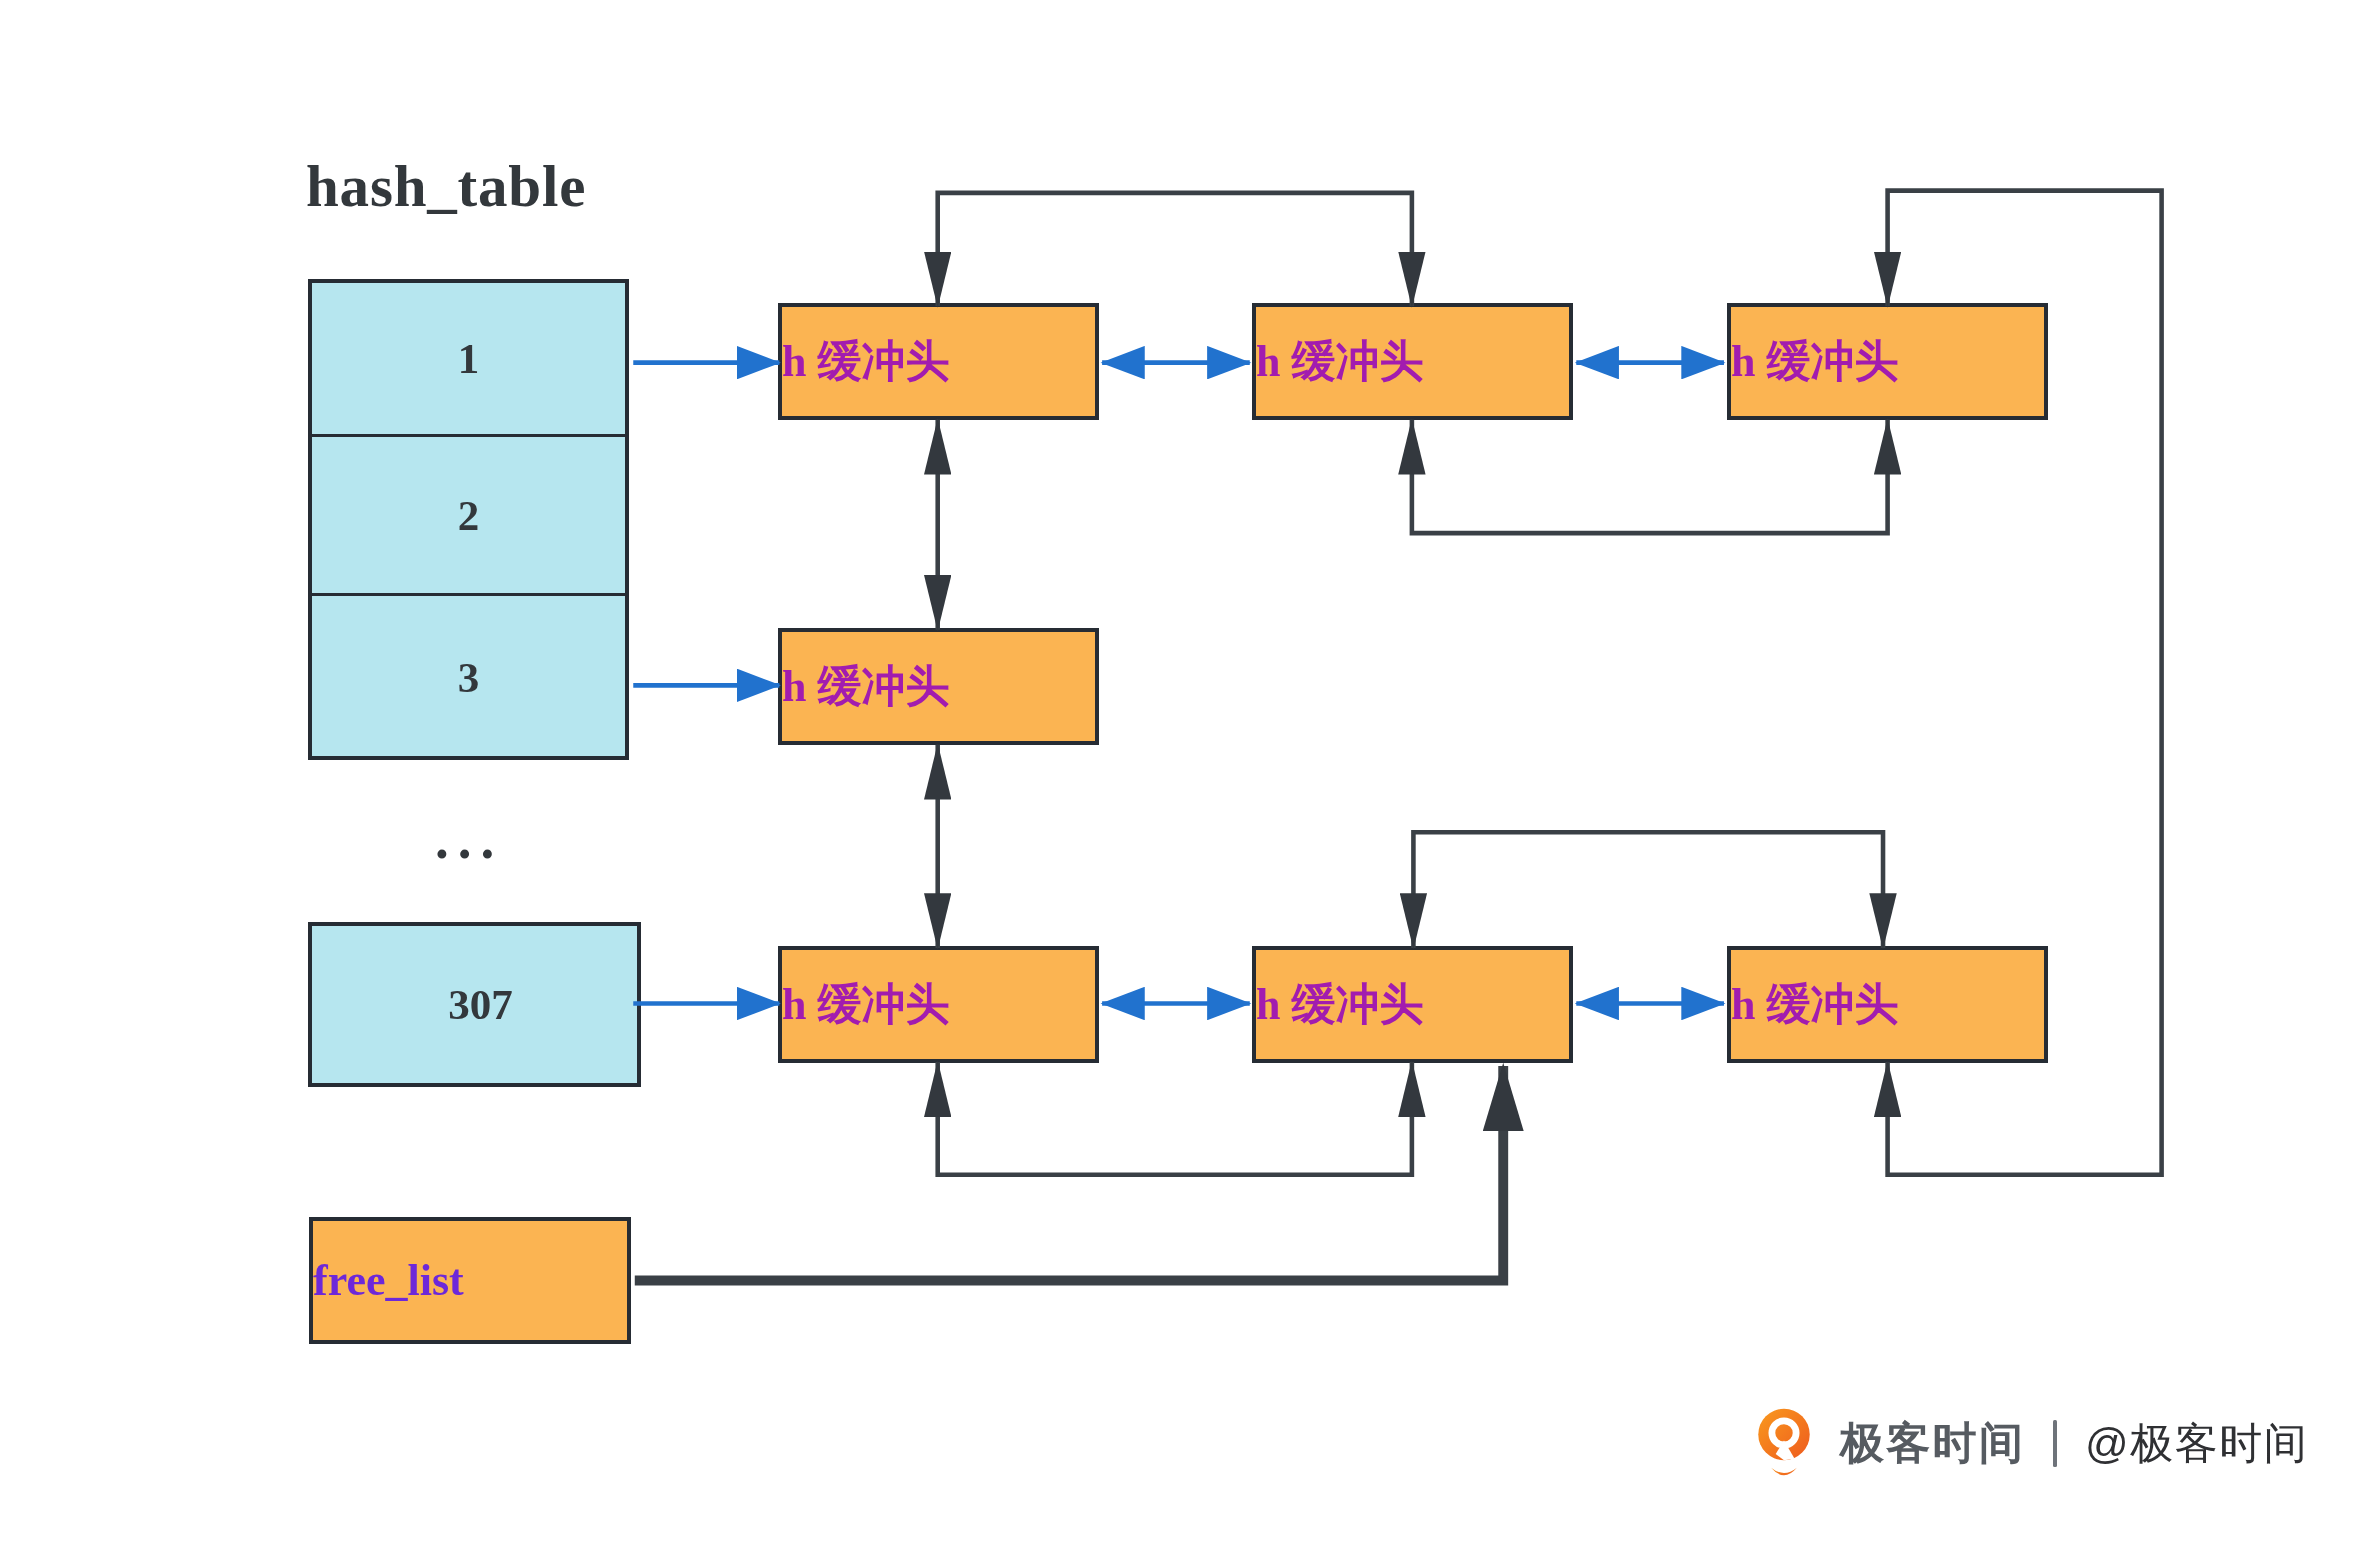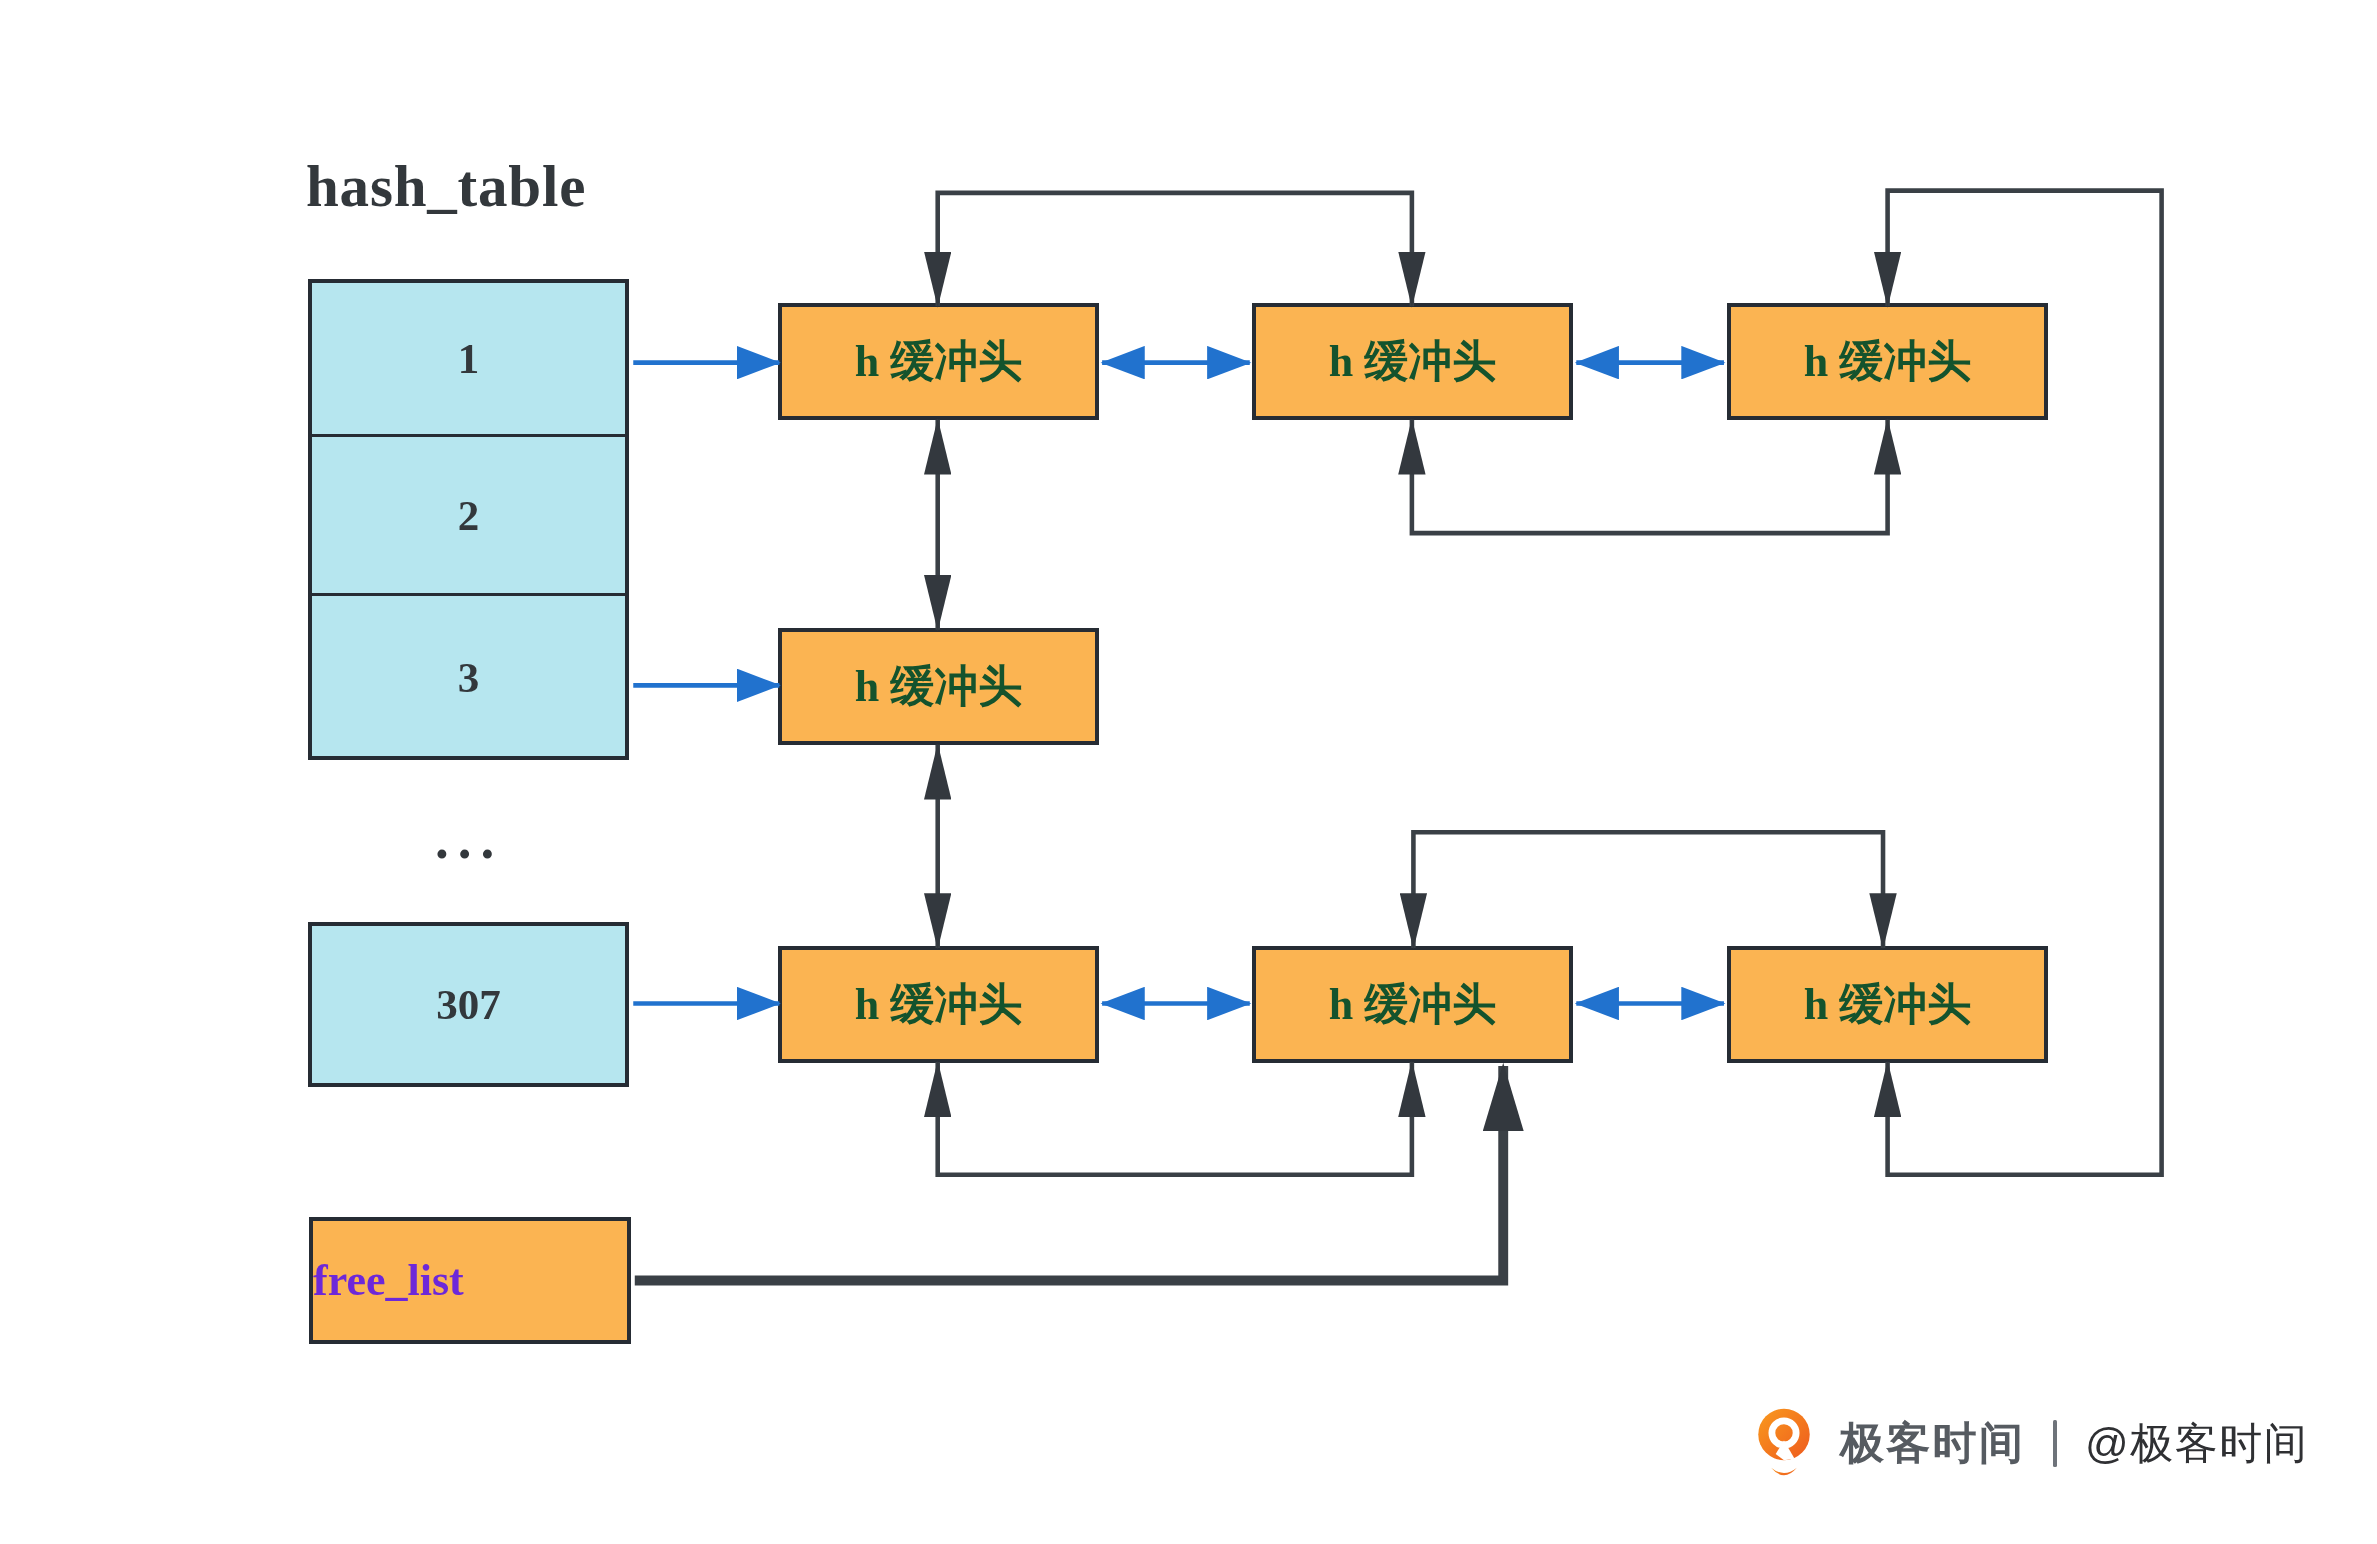--- a/index.html
+++ b/index.html
@@ -10,25 +10,25 @@
   html,body{margin:0;padding:0;background:var(--bg);}
   #canvas{position:relative;width:2377px;height:1545px;background:var(--bg);overflow:hidden;
           font-family:"Liberation Serif","DejaVu Serif",serif;}
   .title{position:absolute;left:306px;top:152px;font-size:59px;font-weight:700;color:#33383c;letter-spacing:0.8px;}
   .cellbox{position:absolute;left:308px;width:313px;background:var(--cyan);border:4.6px solid var(--border);}
   .cellgrid{top:279px;height:473px;}
   .cellrow{position:relative;width:100%;display:flex;align-items:center;justify-content:center;
            font-size:43px;font-weight:700;color:#33383c;}
   .cellrow.divider{border-bottom:3.8px solid var(--border);}
   .cell307{top:922px;height:157px;display:flex;align-items:center;justify-content:center;
-           font-size:43px;font-weight:700;color:#33383c;}
+           font-size:43px;font-weight:700;color:#33383c;padding-left:12px;}
   .ellipsis{position:absolute;left:308px;top:808px;width:322px;text-align:center;
             font-size:55px;font-weight:700;color:#33383c;letter-spacing:9px;}
   .bufbox{position:absolute;width:313px;height:109px;background:var(--orange);border:4.6px solid var(--border);
-          display:flex;align-items:center;justify-content:center;font-size:44px;font-weight:700;color:#14532d;}
+          display:flex;align-items:center;justify-content:flex-start;font-size:44px;font-weight:700;color:#a21caf;}
   .freelist{position:absolute;left:309px;top:1217px;width:314px;height:119px;background:var(--orange);
             border:4.6px solid var(--border);display:flex;align-items:center;
             font-size:44px;font-weight:700;color:#6d28d9;}
   svg.overlay{position:absolute;left:0;top:0;z-index:3;pointer-events:none;}
   .blue-line{stroke:var(--blue);stroke-width:6;fill:none;}
   .dark-line{stroke:var(--dark);stroke-width:6;fill:none;}
   .thick-line{stroke:var(--dark);stroke-width:13;fill:none;}
   .footer{position:absolute;left:1756px;top:1407px;display:flex;align-items:center;gap:28px;
           font-family:"Liberation Sans","DejaVu Sans",sans-serif;}
   .brand{font-size:44px;font-weight:700;color:var(--brandgray);letter-spacing:2.3px;}

